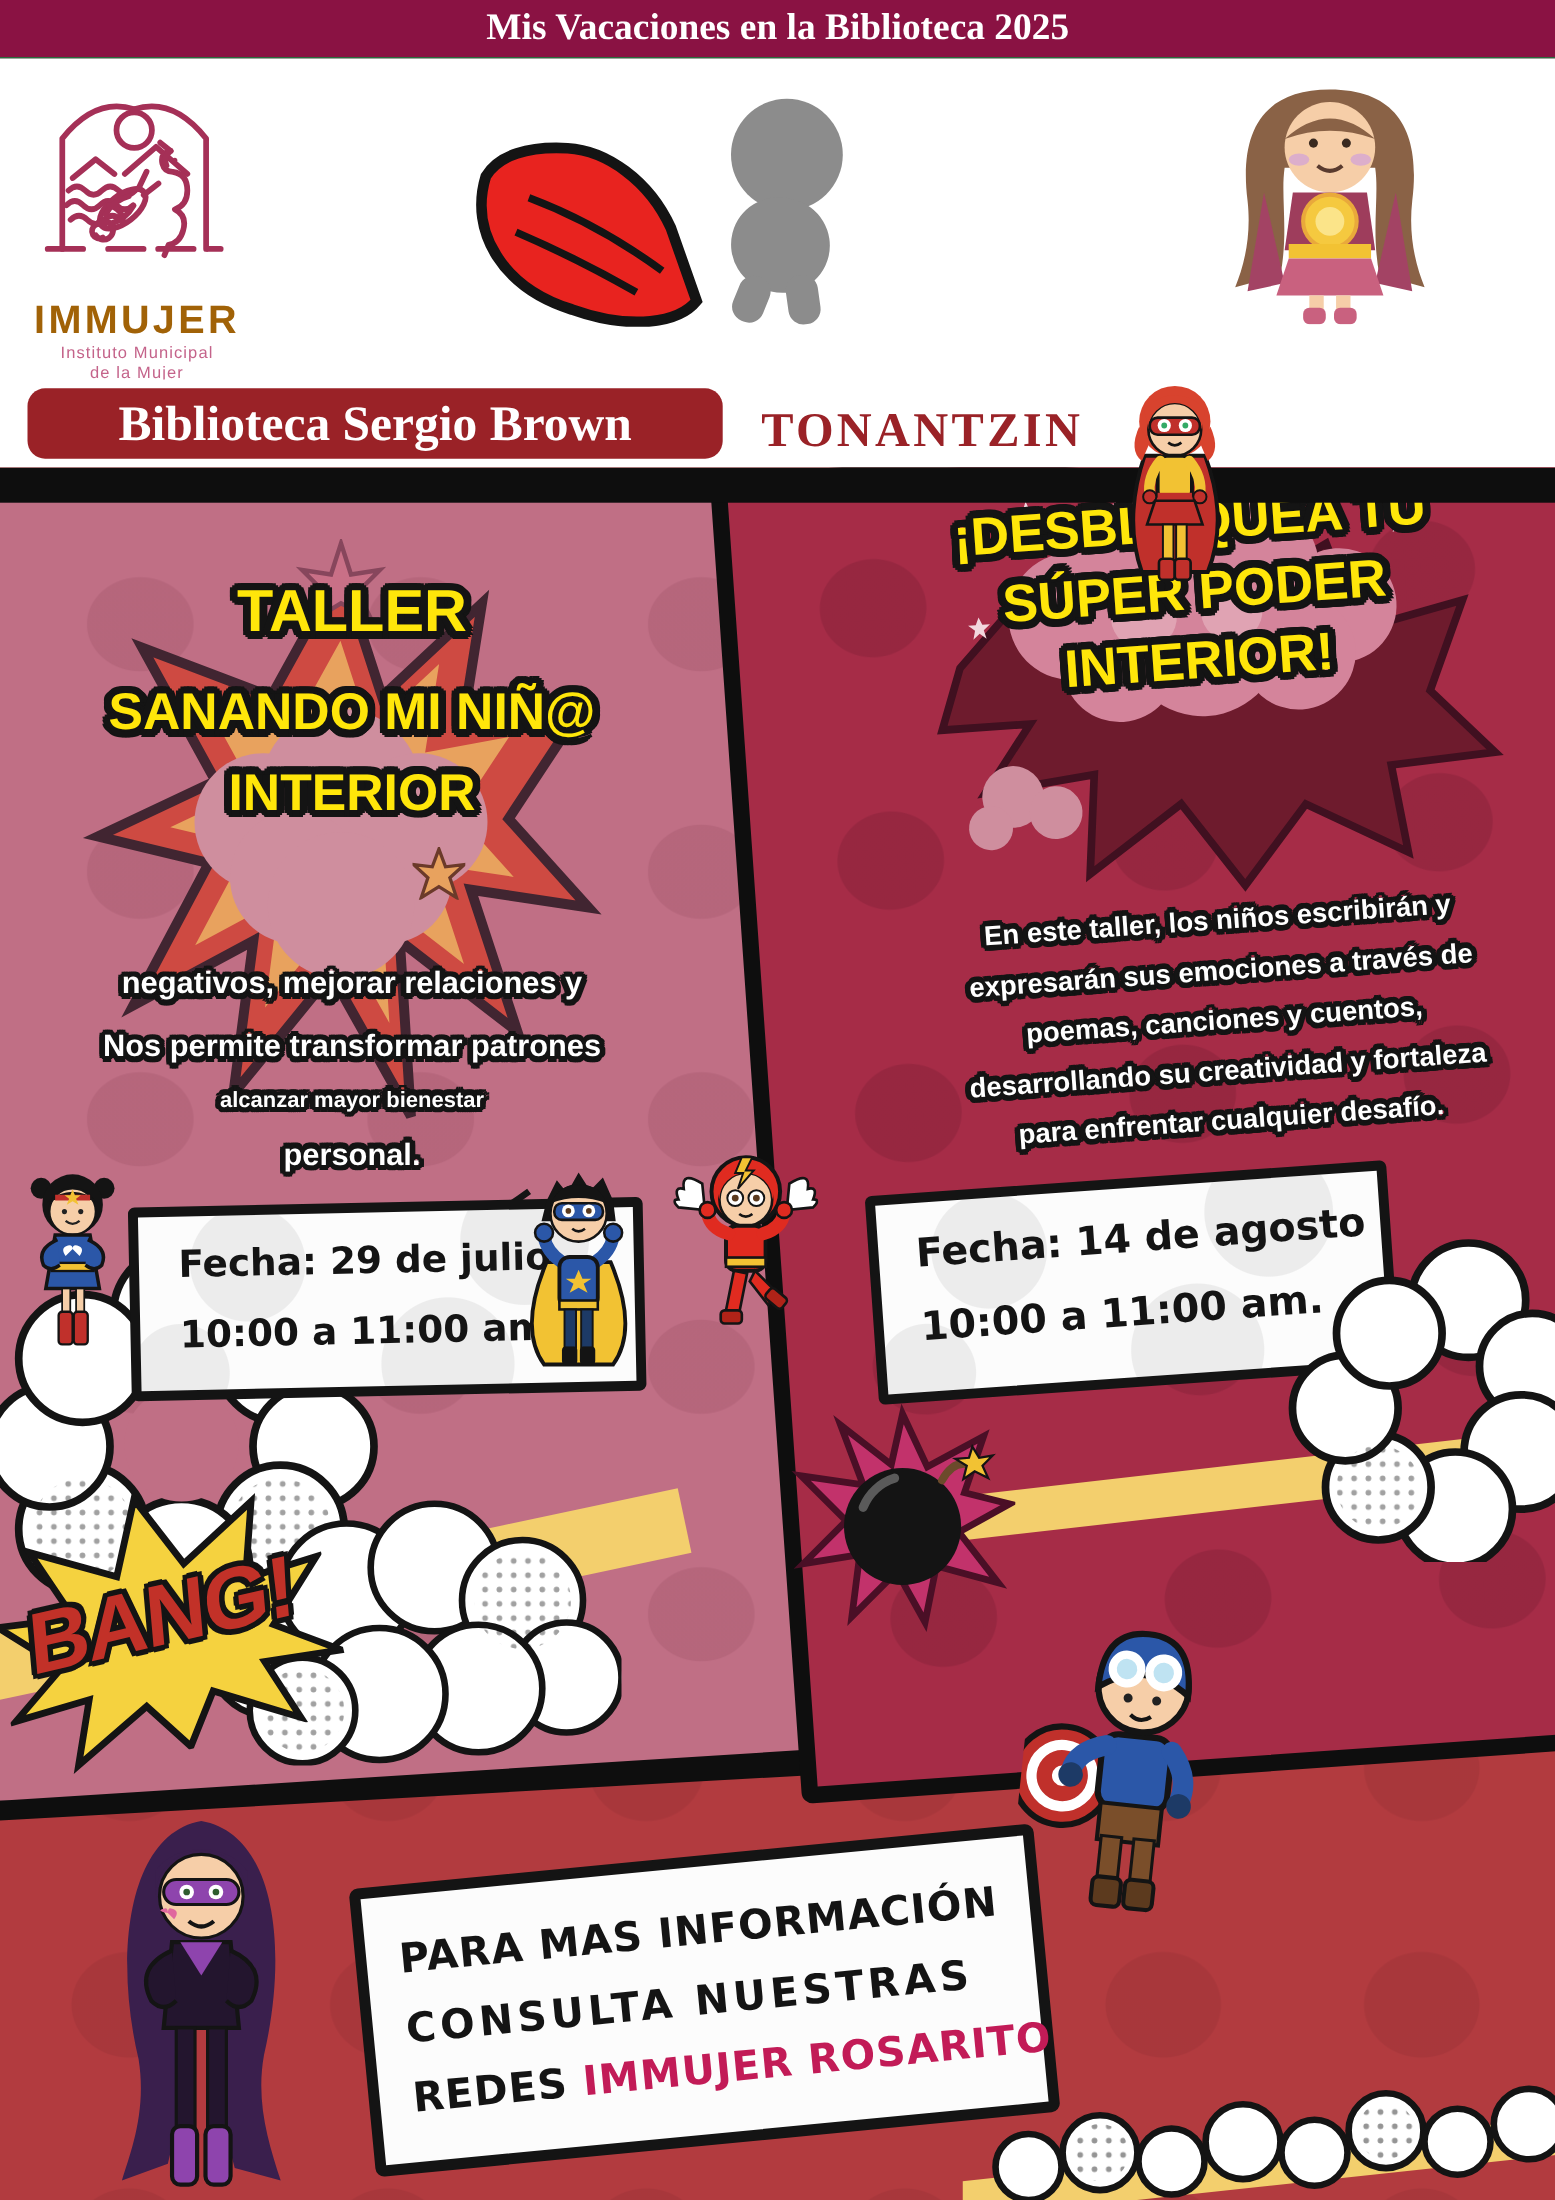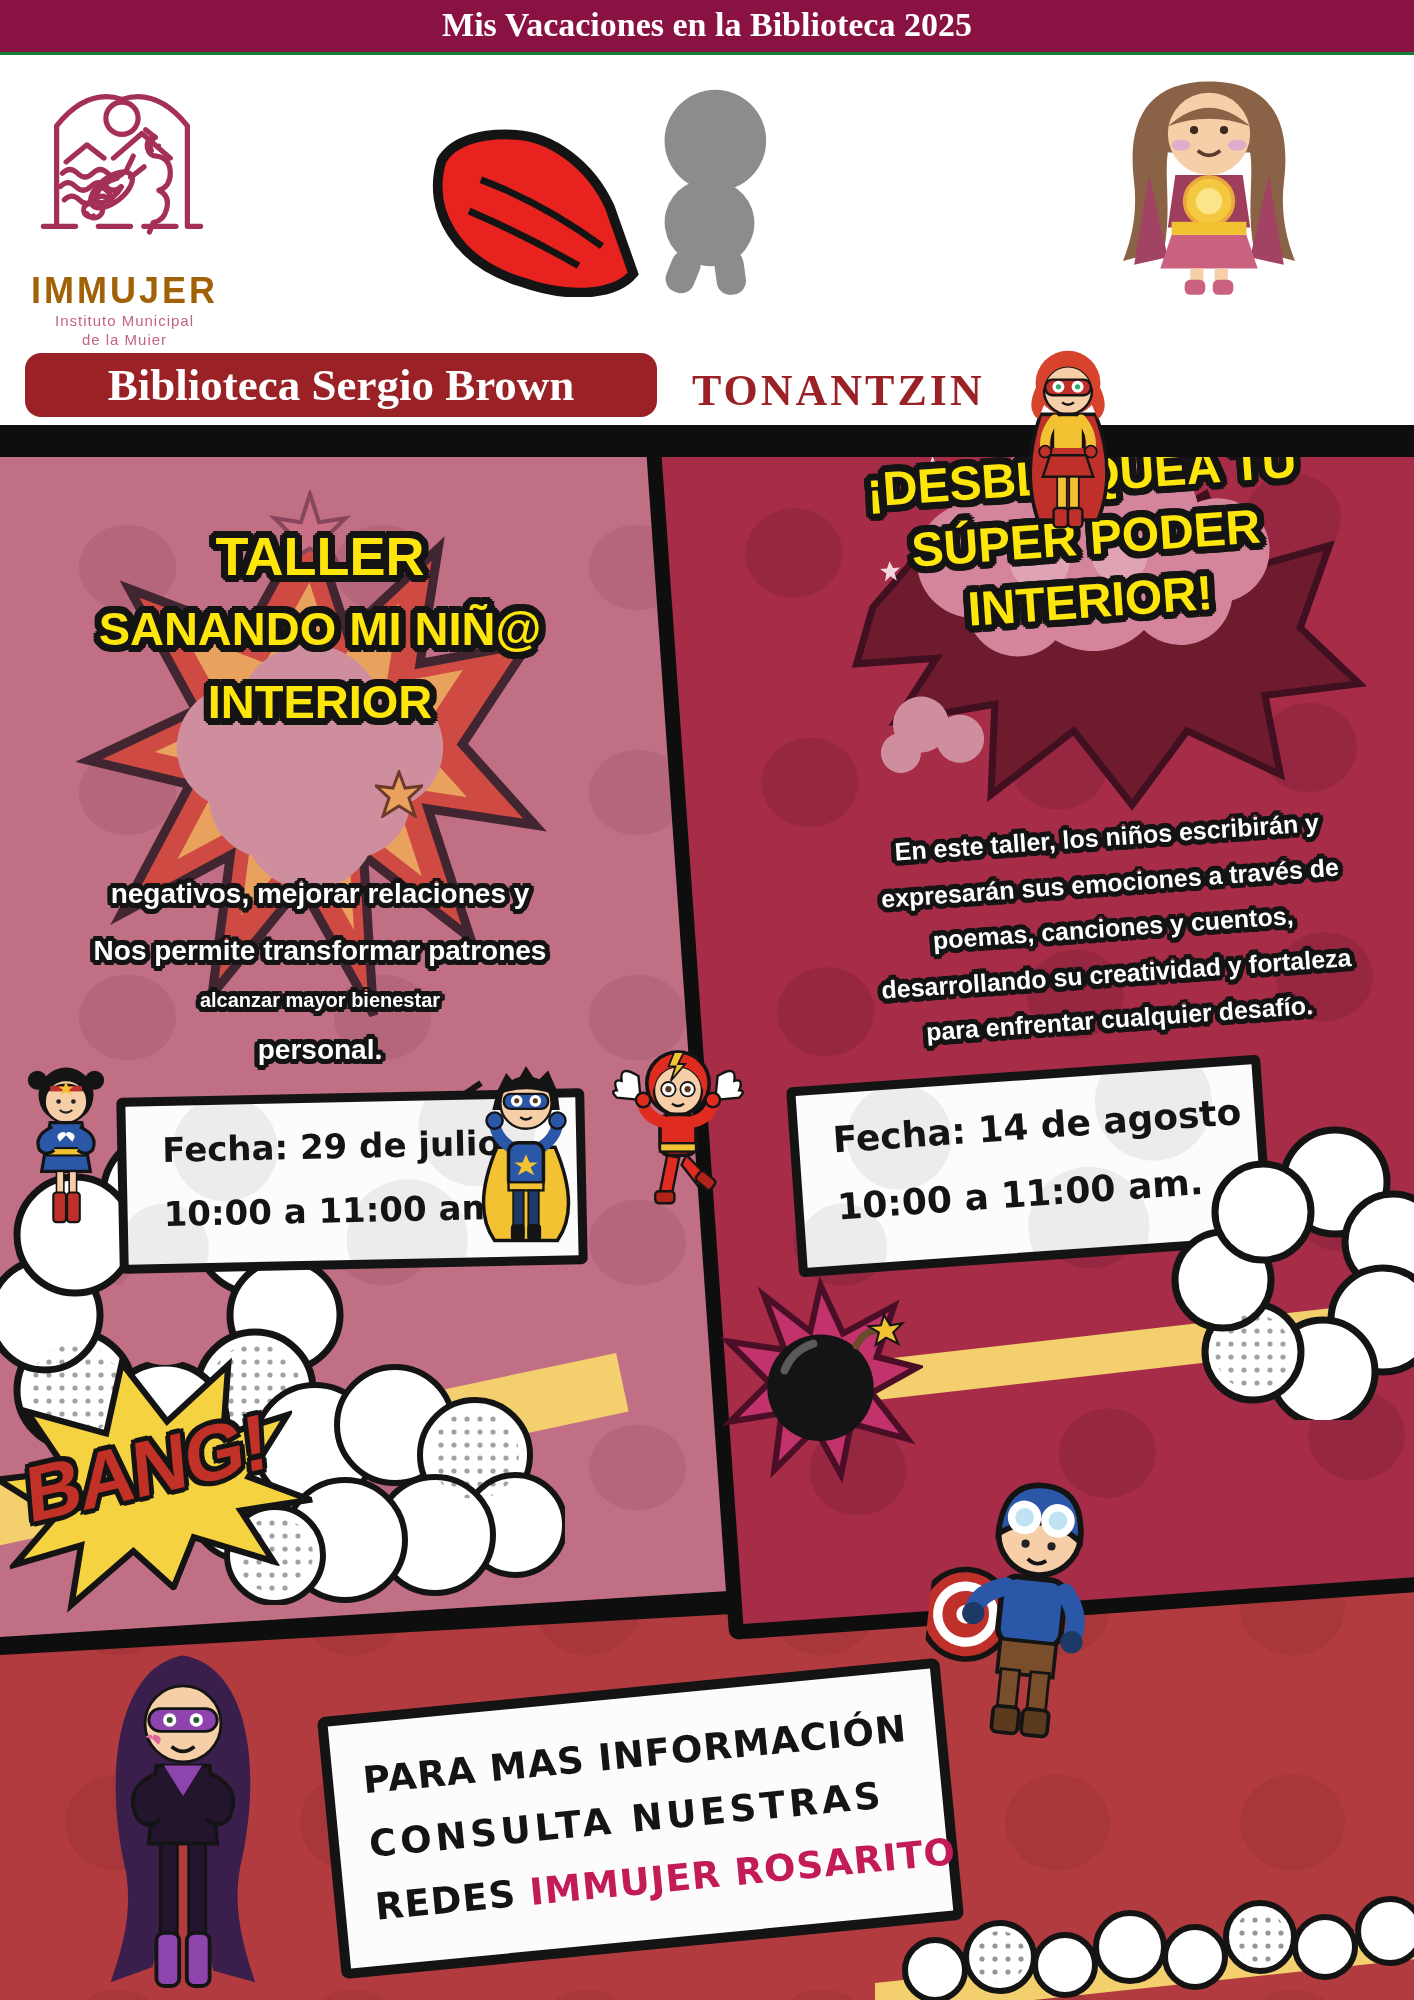--- a/index.html
+++ b/index.html
@@ -1,21 +1,21 @@
 <!DOCTYPE html>
 <html><head>
 <meta charset="utf-8">
 <style>
   html,body{margin:0;padding:0;background:#666;}
   .poster{position:relative;width:1414px;height:2000px;overflow:hidden;background:#fff;
           font-family:"Liberation Sans",sans-serif;}
   .abs{position:absolute;}
   .c{text-align:center;}
   
-  .banner{left:0;top:0;width:1414px;height:52px;background:#8A1243;border-bottom:3px solid #15803d;}
+  .banner{left:0;top:0;width:1414px;height:52px;background:#8A1243;border-bottom:1px solid #15803d;}
   .banner-t{width:100%;line-height:50px;color:#fff;font-family:"Liberation Serif",serif;
             font-weight:bold;font-size:34px;}
   
   .header{left:0;top:55px;width:1414px;height:290px;background:#fff;}
   .immujer-word{color:#a16207;font-weight:800;font-size:36px;letter-spacing:3px;}
   .immujer-sub{color:#C4638A;font-size:15px;letter-spacing:1px;line-height:1.25;}
   .slogan1{color:#9C1B4D;font-weight:800;font-size:42px;}
   .slogan2{color:#9C1B4D;font-weight:800;}
   .slogan-s{font-size:96px;line-height:.78;display:inline-block;transform:translateY(10px);}
   .slogan-rest{font-size:52px;}
@@ -209,21 +209,21 @@
         <circle cx="195" cy="305" r="60" fill="#CF8E9E"></circle>
       <circle cx="275" cy="305" r="60" fill="#CF8E9E"></circle>
         <circle cx="235" cy="330" r="66" fill="#CF8E9E"></circle>
       <polygon points="235,4 244,32 270,28 250,48 262,72 235,58 210,73 220,48 200,28 226,32" fill="#C97087" stroke="#87465C" stroke-width="4"></polygon>
     </svg>
     <svg class="abs" style="left:375px;top:345px;width:48px;height:48px;z-index:16" viewBox="0 0 48 48">
       <polygon points="24,2 30,18 47,16 34,28 40,46 24,36 8,46 14,28 1,16 18,18" fill="#E8A25E" stroke="#6B3A2A" stroke-width="3"></polygon>
     </svg>
     <div class="abs c" style="left:10px;top:100px;width:620px;z-index:16">
       <div class="ol-y" style="font-size:54px">TALLER</div>
-      <div class="ol-y" style="font-size:47px;margin-top:14px">SANANDO MI NIÑ@</div>
+      <div class="ol-y" style="font-size:47px;margin-top:32px">SANANDO MI NIÑ@</div>
       <div class="ol-y" style="font-size:47px;margin-top:18px">INTERIOR</div>
     </div>
     <div class="abs c" style="left:40px;top:440px;width:560px;z-index:16">
       <div class="ol-w" style="font-size:28px;line-height:2.05">negativos, mejorar relaciones y</div>
       <div class="ol-w" style="font-size:28px;line-height:2.05">Nos permite transformar patrones</div>
       <div class="ol-w" style="font-size:20px;line-height:2.05">alcanzar mayor bienestar</div>
       <div class="ol-w" style="font-size:28px;line-height:2.05">personal.</div>
     </div>
     <div class="abs paper" style="left:118px;top:668px;width:468px;height:176px;transform:rotate(-1.2deg);
          padding:24px 0 0 36px;box-sizing:border-box;z-index:16">

